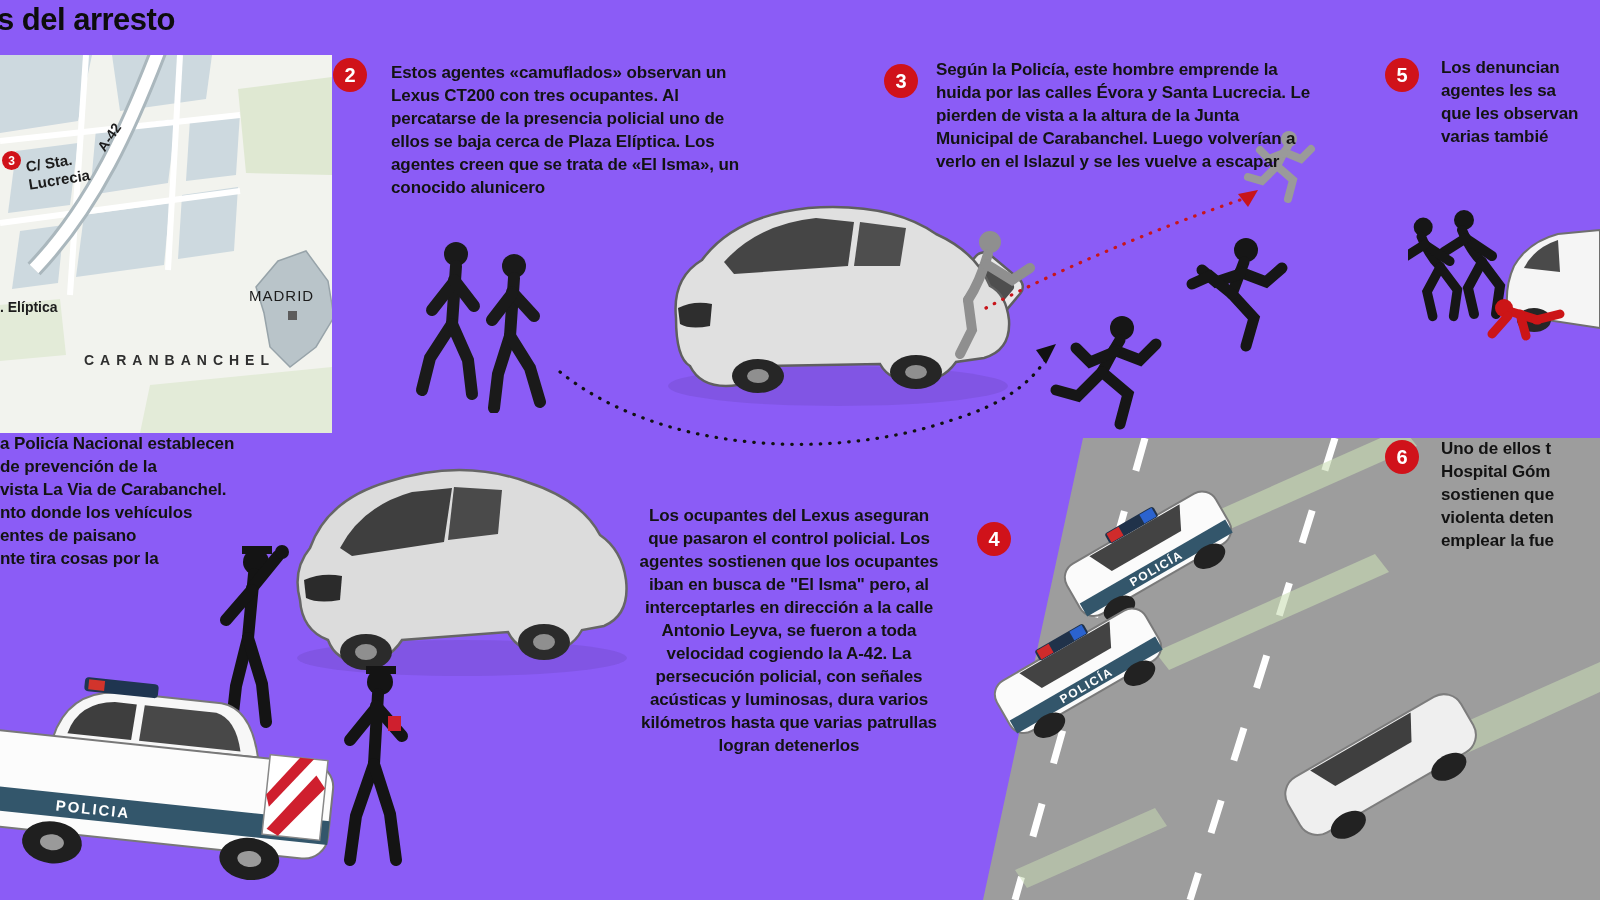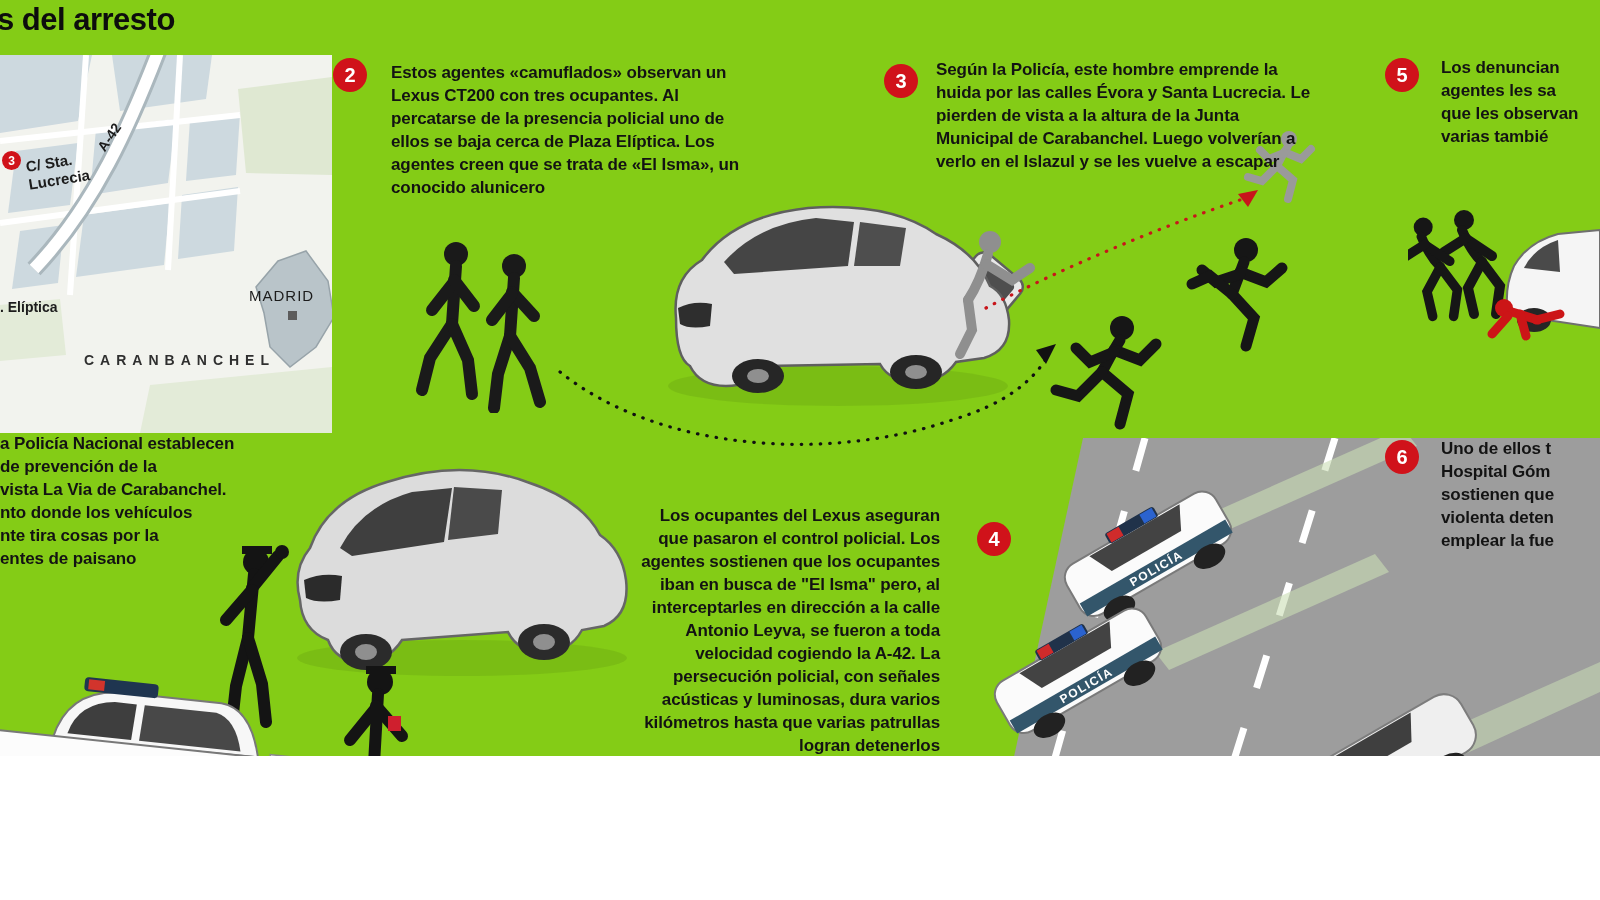--- a/index.html
+++ b/index.html
@@ -1,21 +1,21 @@
 <!DOCTYPE html>
 <html><head>
 <meta charset="utf-8">
 <style>
   *{box-sizing:border-box;margin:0;padding:0}
   body{background:#ffffff}
-  .canvas{position:relative;width:1600px;height:756px;overflow:hidden;background:#84cc16;
+  .canvas{position:relative;width:1600px;height:900px;overflow:hidden;background:#8b5cf6;
           font-family:"Liberation Sans",sans-serif;color:#131313}
   .abs{position:absolute}
   .txt{font-weight:700;font-size:17px;line-height:23px;letter-spacing:-0.1px;color:#131313}
-  .right{text-align:right}
+  .right{text-align:center}
   .nowrap{white-space:nowrap}
   .title{font-size:31px;font-weight:800;letter-spacing:-0.5px;color:#0d0d0d}
   .badge{width:34px;height:34px;border-radius:50%;background:#d0121a;color:#fff;
          display:flex;align-items:center;justify-content:center;
          font-weight:800;font-size:20px;z-index:11}
   .badge.sm{width:19px;height:19px;font-size:12px;font-weight:700}
   .maplabel{position:absolute;font-weight:700;color:#1c1c1c}
   svg{display:block}
 </style>
 </head>
@@ -57,22 +57,22 @@
     <div class="maplabel" style="left:0;top:244px;font-size:14px">. Elíptica</div>
     <div class="maplabel" style="left:249px;top:232px;font-size:15px;letter-spacing:1px;font-weight:400">MADRID</div>
     <div class="maplabel" style="left:84px;top:297px;font-size:14px;letter-spacing:6px;font-weight:700;color:#2f2f2f">CARANBANCHEL</div>
   </div>
 
   <div class="abs txt" style="left:0;top:432px;width:270px;z-index:10">
     <div class="nowrap">a Policía Nacional establecen</div>
     <div class="nowrap">de prevención de la</div>
     <div class="nowrap">vista La Via de Carabanchel.</div>
     <div class="nowrap">nto donde los vehículos</div>
+    <div class="nowrap">entes de paisano</div>
     <div class="nowrap">nte tira cosas por la</div>
-    <div class="nowrap">entes de paisano</div>
   </div>
 
   <div class="abs badge" style="left:333px;top:58px">2</div>
   <div class="abs txt" style="left:391px;top:61px;width:352px;z-index:10">Estos agentes «camuflados» observan un Lexus CT200 con tres ocupantes. Al percatarse de la presencia policial uno de ellos se baja cerca de Plaza Elíptica. Los agentes creen que se trata de «El Isma», un conocido alunicero</div>
 
   <svg class="abs" style="left:412px;top:238px" width="160" height="175" viewBox="0 0 160 175">
     <g>
       <circle cx="44" cy="16" r="12" fill="#1a1a1a"></circle>
       <g stroke="#1a1a1a" stroke-width="12" stroke-linecap="round" fill="none">
         <path d="M44,28 L40,86"></path>

